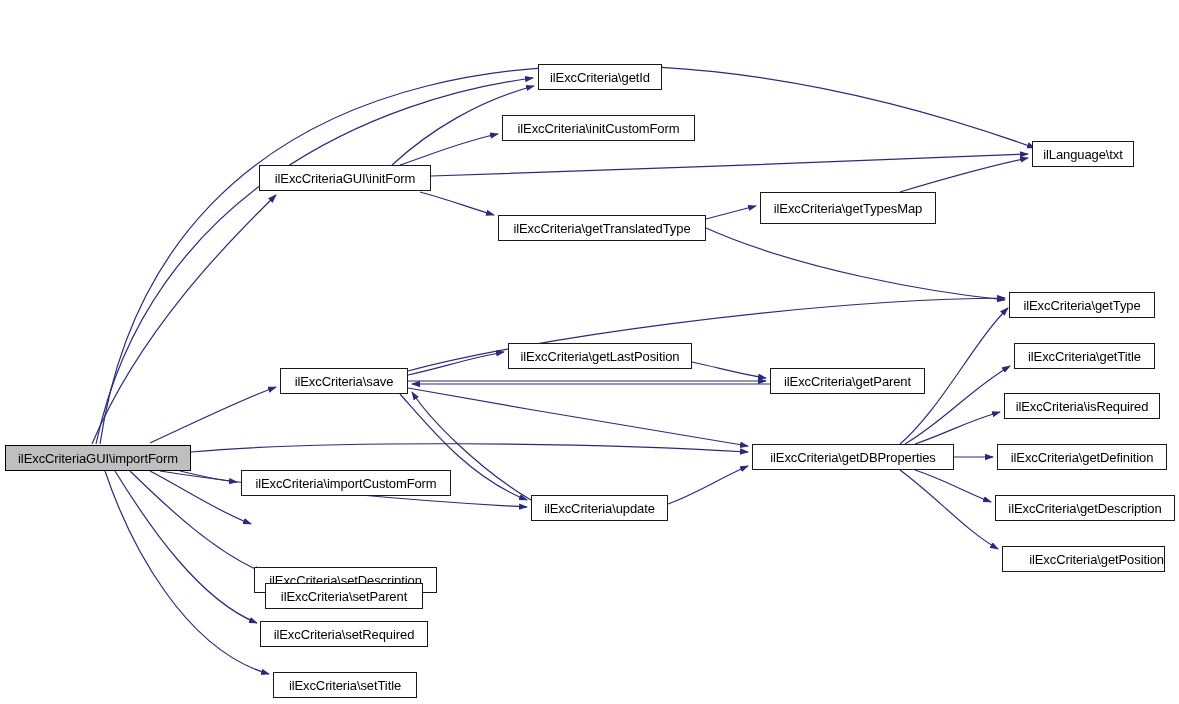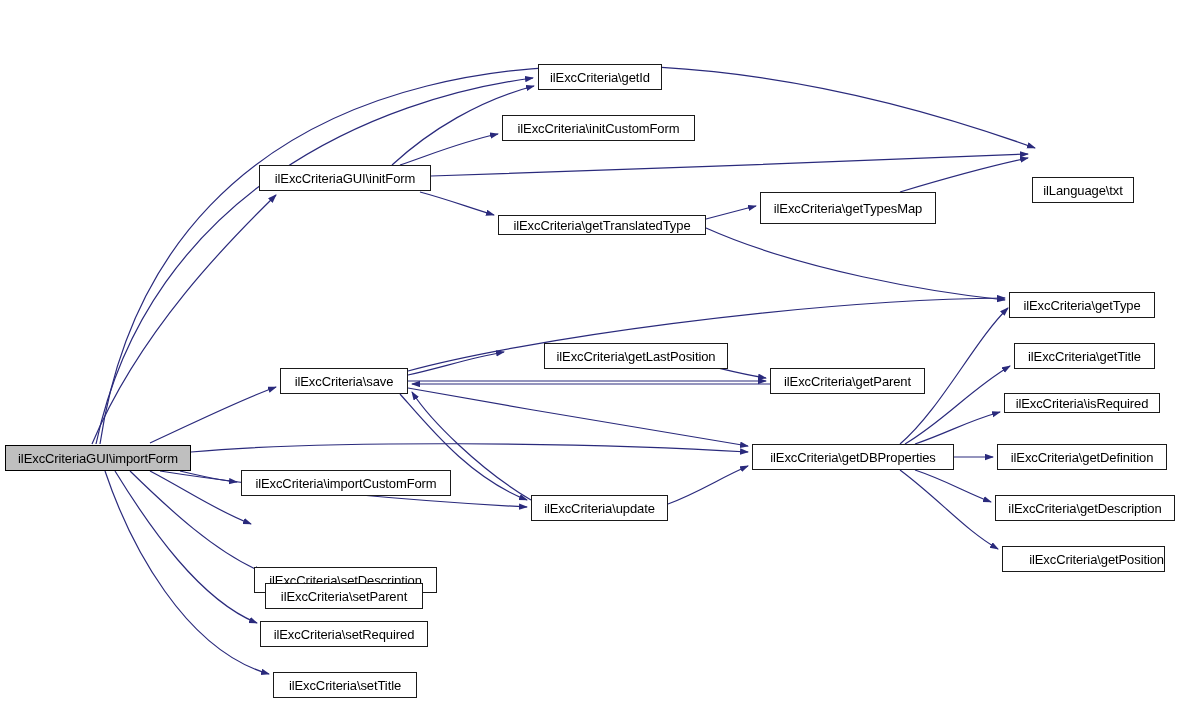--- a/index.html
+++ b/index.html
@@ -82,45 +82,45 @@
       </div>
       <div class="node" style="left: 259px; top: 165px; width: 172px; height: 26px;">
         <span>ilExcCriteriaGUI\initForm</span>
       </div>
       <div class="node" style="left: 538px; top: 64px; width: 124px; height: 26px; justify-content: center;">
         <span>ilExcCriteria\getId</span>
       </div>
       <div class="node" style="left: 502px; top: 115px; width: 193px; height: 26px;">
         <span>ilExcCriteria\initCustomForm</span>
       </div>
-      <div class="node" style="left: 498px; top: 215px; width: 208px; height: 20px;">
+      <div class="node" style="left: 498px; top: 215px; width: 208px; height: 26px;">
         <span>ilExcCriteria\getTranslatedType</span>
       </div>
       <div class="node" style="left: 760px; top: 192px; width: 176px; height: 32px;">
         <span>ilExcCriteria\getTypesMap</span>
       </div>
-      <div class="node" style="left: 1032px; top: 141px; width: 102px; height: 26px; margin-top: 36px;">
+      <div class="node" style="left: 1032px; top: 141px; width: 102px; height: 26px;">
         <span>ilLanguage\txt</span>
       </div>
       <div class="node" style="left: 1009px; top: 292px; width: 146px; height: 26px;">
         <span>ilExcCriteria\getType</span>
       </div>
       <div class="node" style="left: 280px; top: 368px; width: 128px; height: 26px;">
         <span>ilExcCriteria\save</span>
       </div>
-      <div class="node" style="left: 508px; top: 343px; width: 184px; height: 26px; margin-left: 36px;">
+      <div class="node" style="left: 508px; top: 343px; width: 184px; height: 26px;">
         <span>ilExcCriteria\getLastPosition</span>
       </div>
       <div class="node" style="left: 770px; top: 368px; width: 155px; height: 26px;">
         <span>ilExcCriteria\getParent</span>
       </div>
       <div class="node" style="left: 1014px; top: 343px; width: 141px; height: 26px;">
         <span>ilExcCriteria\getTitle</span>
       </div>
-      <div class="node" style="left: 1004px; top: 393px; width: 156px; height: 20px;">
+      <div class="node" style="left: 1004px; top: 393px; width: 156px; height: 26px;">
         <span>ilExcCriteria\isRequired</span>
       </div>
       <div class="node" style="left: 752px; top: 444px; width: 202px; height: 26px;">
         <span>ilExcCriteria\getDBProperties</span>
       </div>
       <div class="node" style="left: 997px; top: 444px; width: 170px; height: 26px;">
         <span>ilExcCriteria\getDefinition</span>
       </div>
       <div class="node" style="left: 995px; top: 495px; width: 180px; height: 26px;">
         <span>ilExcCriteria\getDescription</span>

